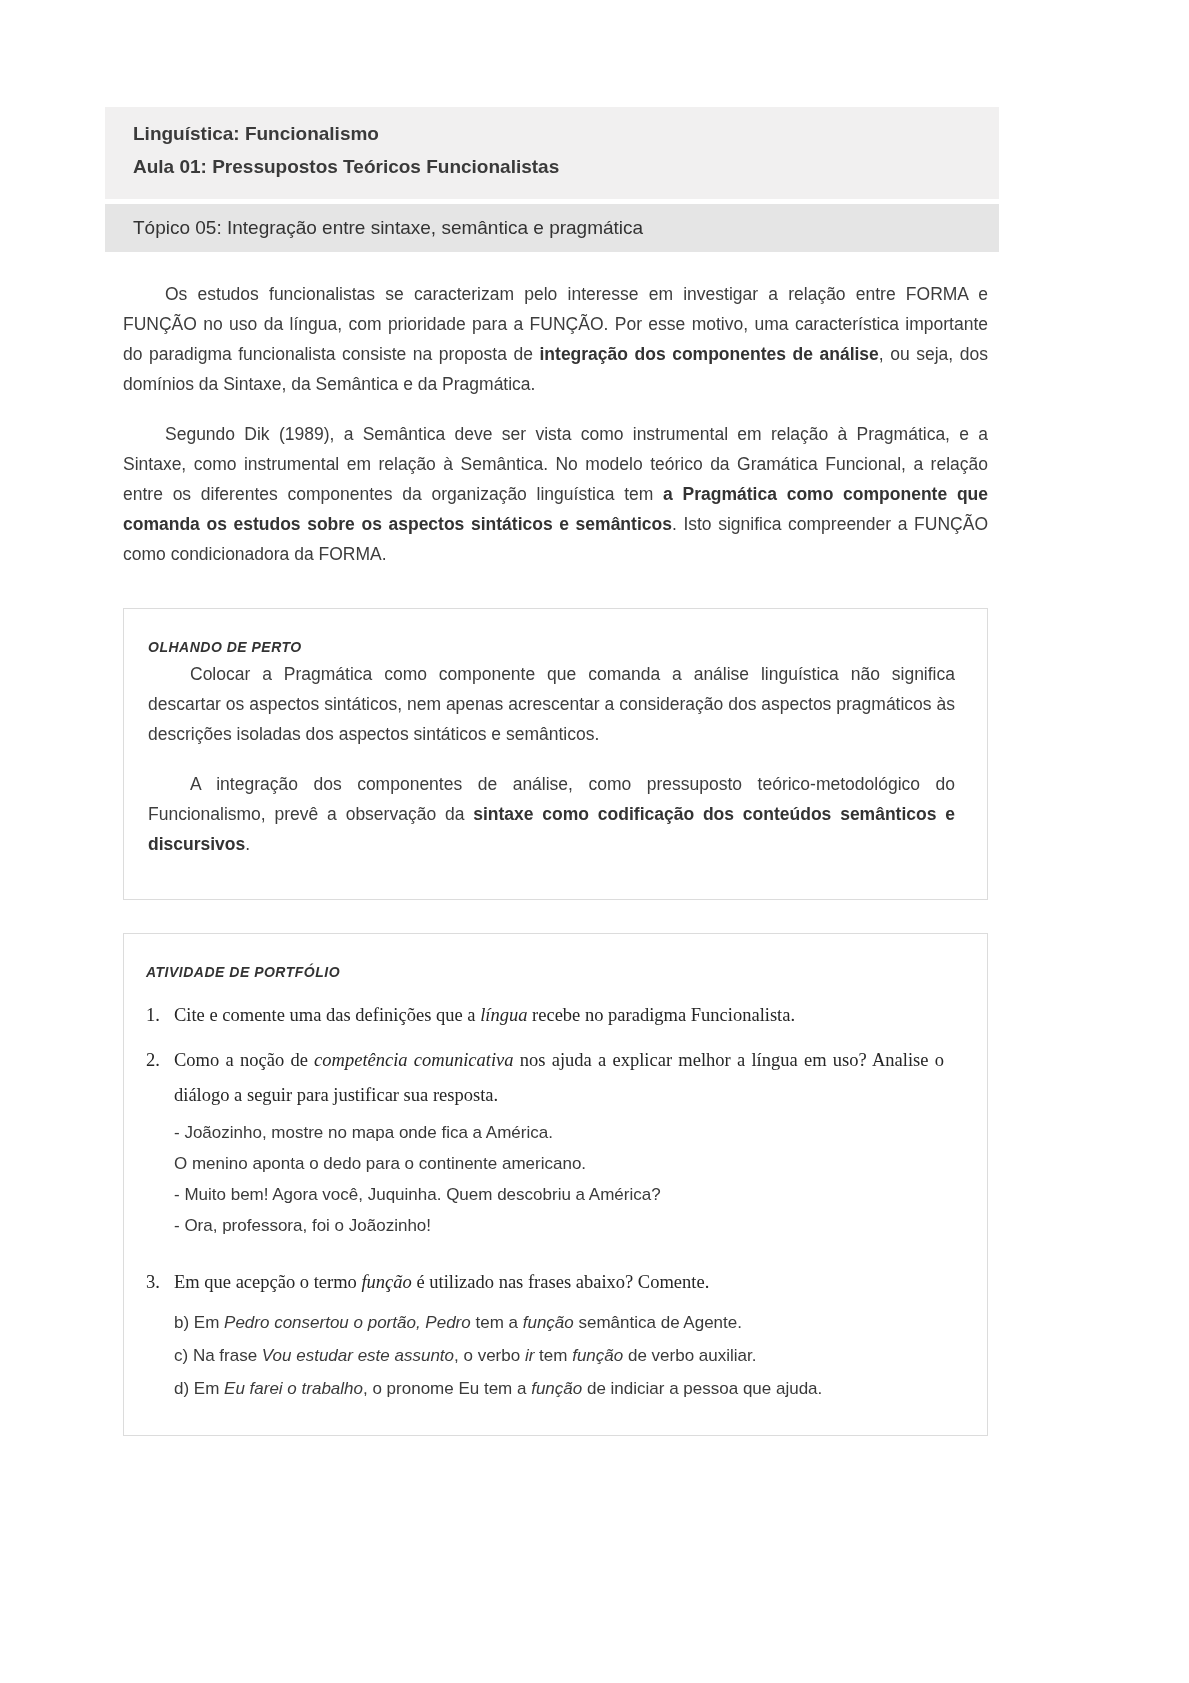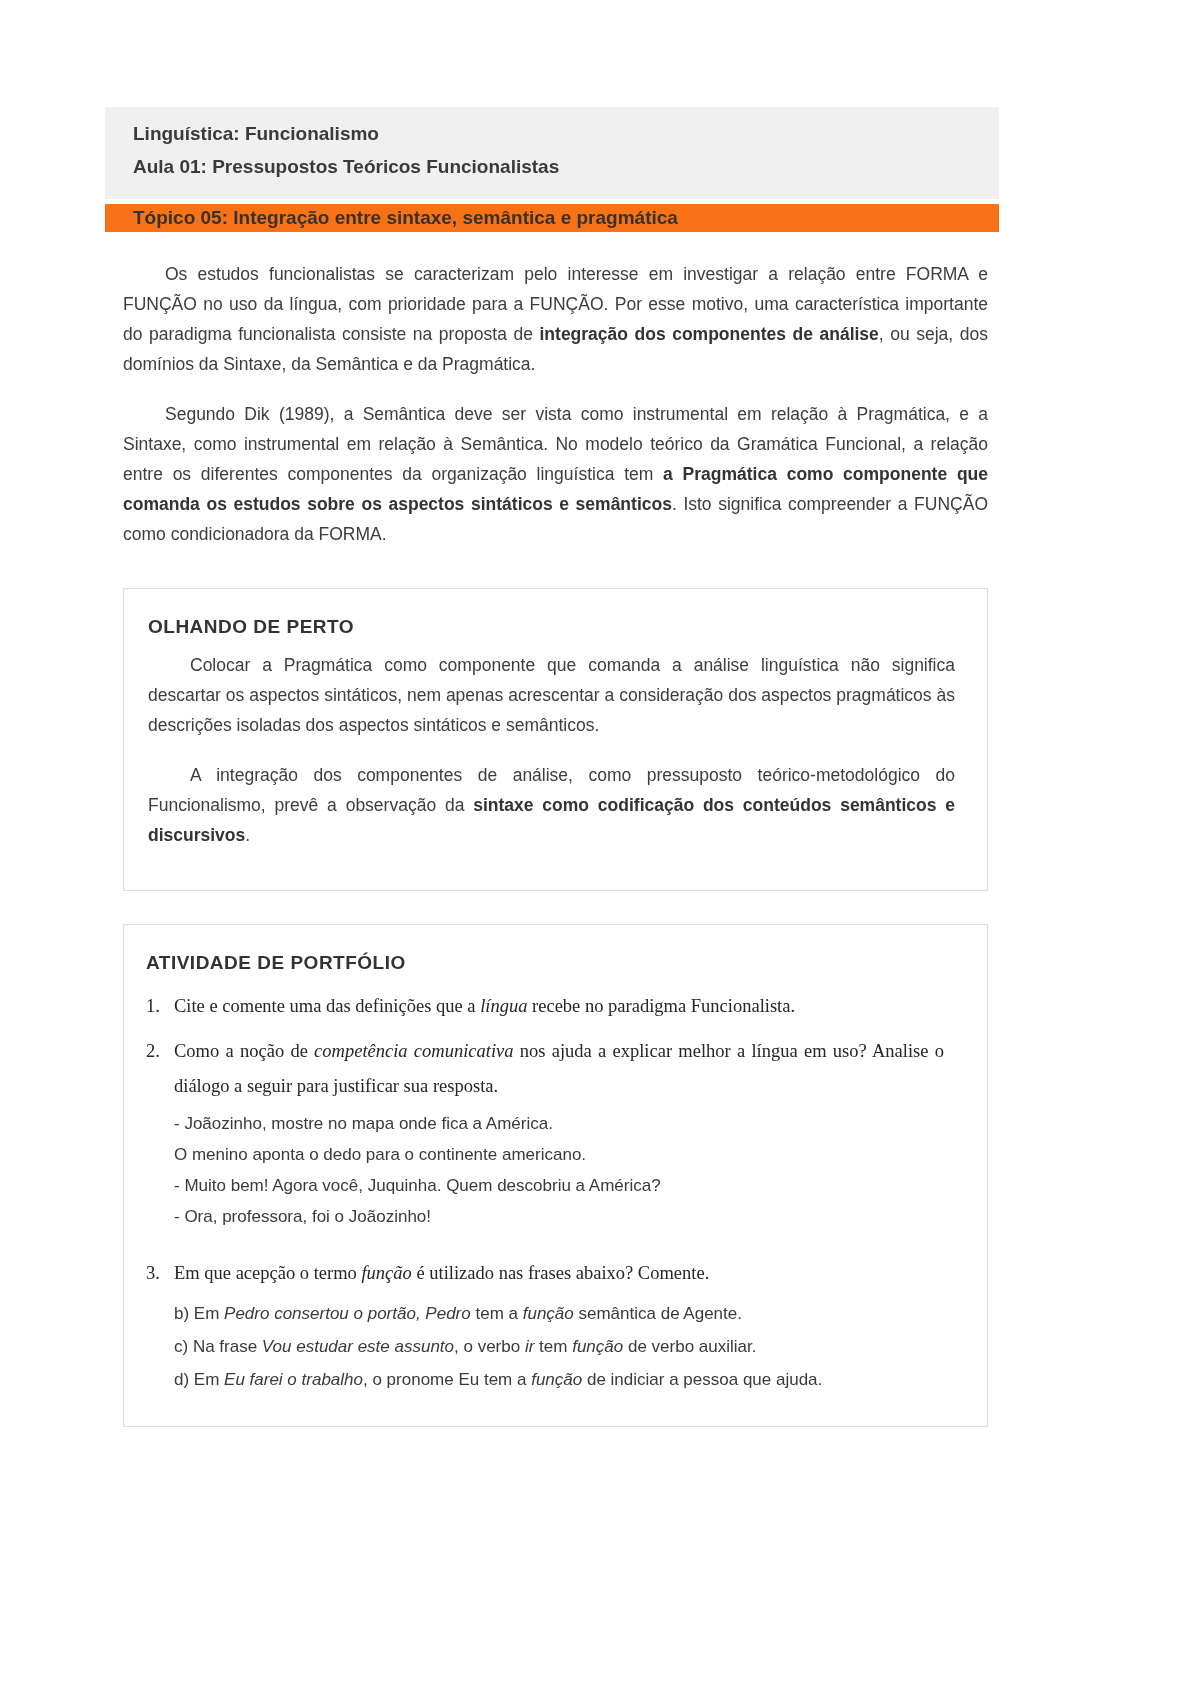--- a/index.html
+++ b/index.html
@@ -21,24 +21,24 @@
     padding: 10px 28px 16px 28px;
   }
   .header-line {
     font-size: 19px;
     font-weight: 700;
     line-height: 33px;
     color: #3a3a3a;
   }
   .topic-bar {
     margin: 5px 190px 0 105px;
-    background: #f97316;
-    padding: 1px 28px;
+    background: #e5e5e5;
+    padding: 11px 28px;
     font-size: 19px;
-    font-weight: 700;
+    font-weight: 400;
     line-height: 26px;
     color: #333333;
   }
 
   
   .content { margin: 0 201px 0 123px; }
   .para {
     margin: 20px 0 0 0;
     font-size: 17.5px;
     line-height: 30px;
@@ -52,28 +52,29 @@
 
   
   .callout {
     border: 1px solid #dcdcdc;
     margin-top: 39px;
     padding: 26px 32px 40px 24px;
     background: #ffffff;
   }
   .callout-title {
     margin: 0;
-    font-size: 19px;
+    font-size: 14px;
     font-weight: 700;
     letter-spacing: 0.5px;
     color: #333333;
     line-height: 24px;
+    font-style: italic;
   }
   .callout .para { margin-top: 20px; }
-  .callout .para.first-in-box { margin-top: 11px; }
+  .callout .para.first-in-box { margin-top: 0; }
 
   
   .portfolio { margin-top: 33px; padding: 26px 43px 30px 22px; }
   .pf-item {
     display: flex;
     margin-top: 10px;
     font-family: "Liberation Serif", "DejaVu Serif", serif;
     font-size: 18.5px;
     line-height: 35px;
     color: #262626;

